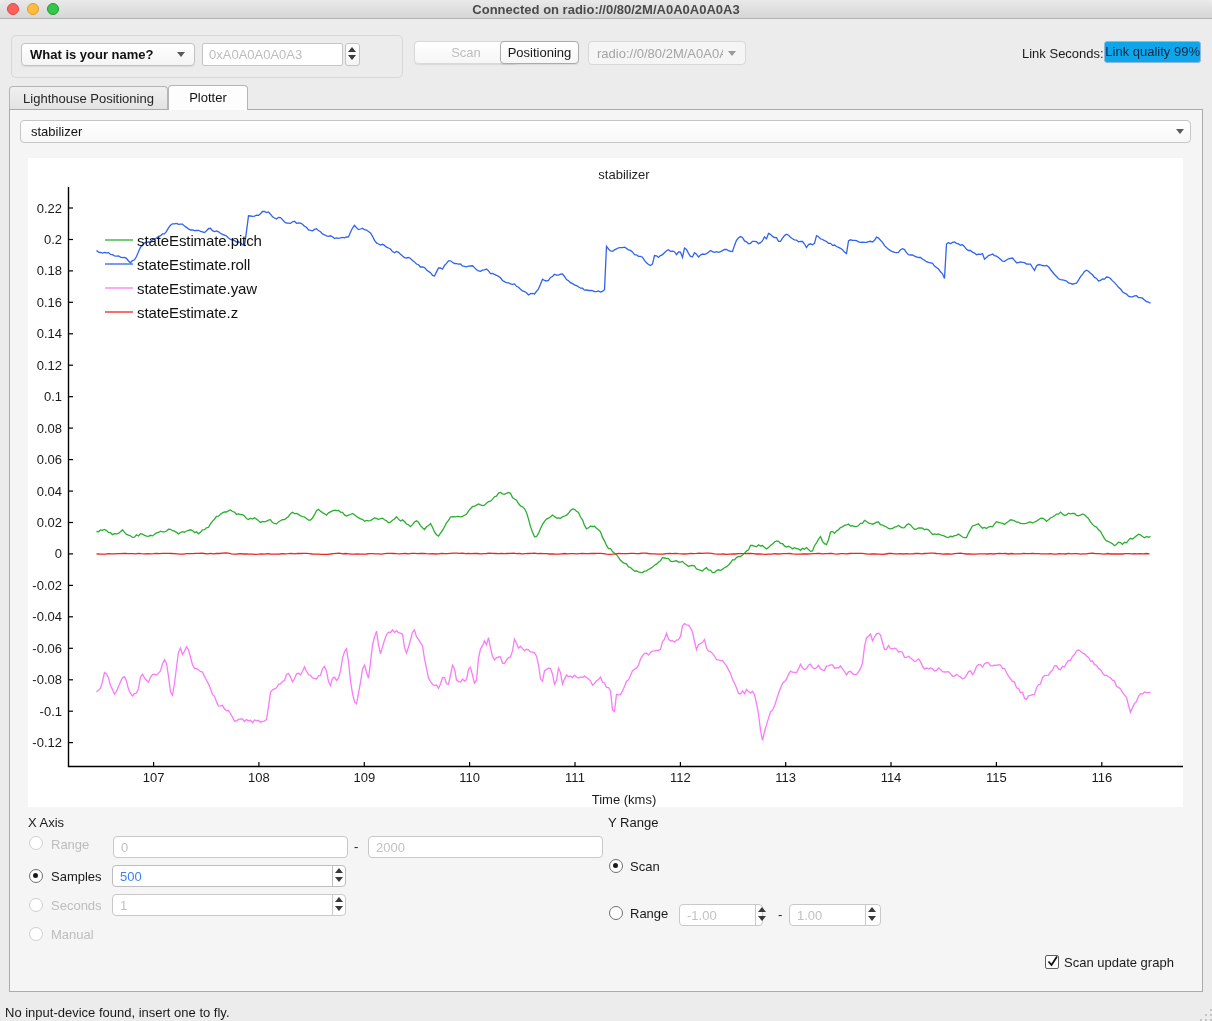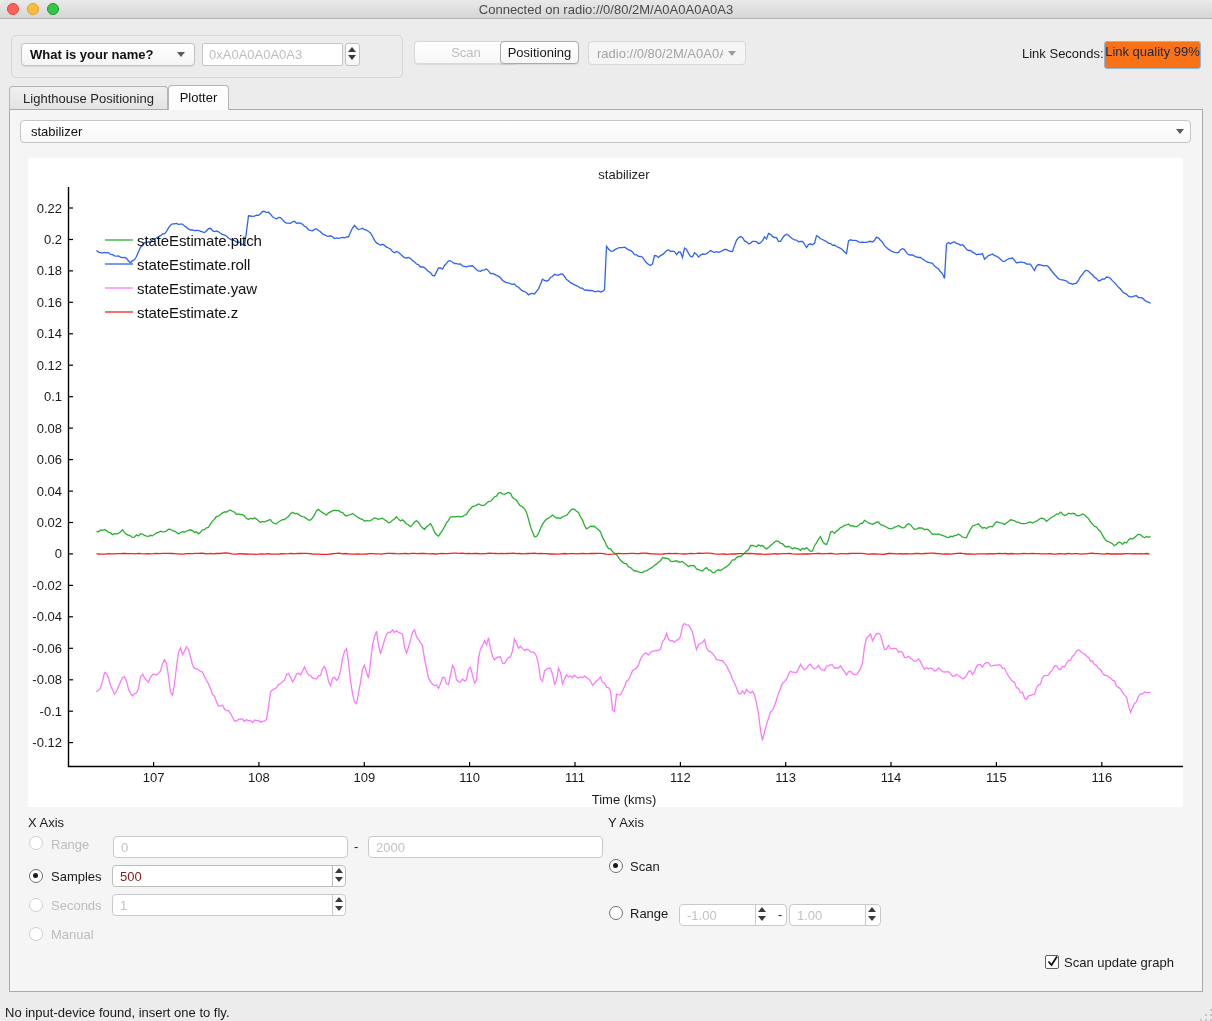--- a/index.html
+++ b/index.html
@@ -16,21 +16,21 @@
 .spintri { position:absolute; width:0; height:0; border-left:4px solid transparent; border-right:4px solid transparent; }
 .up { border-bottom:5px solid #3a3a3a; }
 .dn { border-top:5px solid #3a3a3a; }
 </style></head>
 <body>
 
 <div class="abs" style="left:0;top:0;width:1212px;height:19px;background:linear-gradient(#e9e9e9,#d6d6d6);border-bottom:1px solid #b3b3b3;border-radius:6px 6px 0 0"></div>
 <div class="abs" style="left:7px;top:3px;width:12px;height:12px;border-radius:50%;background:#fc615c;border:0.5px solid #e2463d"></div>
 <div class="abs" style="left:27px;top:3px;width:12px;height:12px;border-radius:50%;background:#fdbc40;border:0.5px solid #dfa023"></div>
 <div class="abs" style="left:47px;top:3px;width:12px;height:12px;border-radius:50%;background:#34c749;border:0.5px solid #1e9a2e"></div>
-<div class="abs" style="left:0;top:2px;width:1212px;text-align:center;font-size:13px;font-weight:normal;color:#4a4a4a">Connected on radio://0/80/2M/A0A0A0A0A3</div>
+<div class="abs" style="left:0;top:2px;width:1212px;text-align:center;font-size:13px;font-weight:bold;color:#4a4a4a">Connected on radio://0/80/2M/A0A0A0A0A3</div>
 
 <div class="abs" style="left:11px;top:35px;width:392px;height:43px;border:1px solid #d7d7d7;border-radius:5px"></div>
 
 <div class="abs" style="left:21px;top:43px;width:174px;height:23px;background:linear-gradient(#ffffff,#f4f4f4);border:1px solid #c3c3c3;border-radius:4px;box-shadow:0 0.5px 1px rgba(0,0,0,.08)"></div>
 <div class="lbl" style="left:30px;top:47px;font-weight:bold;color:#111">What is your name?</div>
 <div class="combo-arrow" style="left:177px;top:52px"></div>
 
 <div class="abs" style="left:202px;top:43px;width:141px;height:23px;background:#ffffff;border:1px solid #c6c6c6;border-radius:2px"></div>
 <div class="lbl" style="left:209px;top:47px;color:#bdbdbd">0xA0A0A0A0A3</div>
 
@@ -40,27 +40,27 @@
 
 <div class="tbtn" style="left:414px;top:41px;width:104px;color:#bdbdbd;border-color:#d9d9d9">Scan</div>
 
 <div class="tbtn" style="left:500px;top:41px;width:79px;border-color:#ababab">Positioning</div>
 
 <div class="abs" style="left:588px;top:41px;width:158px;height:24px;background:#f5f5f5;border:1px solid #d8d8d8;border-radius:4px"></div>
 <div class="lbl" style="left:597px;top:46px;color:#a4a4a4;width:126px;overflow:hidden;white-space:nowrap">radio://0/80/2M/A0A0A0A0A3</div>
 <div class="combo-arrow" style="left:728px;top:51px;border-top-color:#9a9a9a"></div>
 
 <div class="lbl" style="left:1022px;top:46px">Link Seconds:</div>
-<div class="abs" style="left:1104px;top:41px;width:97px;height:28px;background:#f97316;border:1px solid #8fb8e0;border-radius:3px;overflow:hidden;text-align:center;line-height:20px;font-size:13px;color:#10294a;white-space:nowrap">Link quality 99%</div>
+<div class="abs" style="left:1104px;top:41px;width:97px;height:22px;background:#0ea5e9;border:1px solid #8fb8e0;border-radius:3px;overflow:hidden;text-align:right;line-height:20px;font-size:13px;color:#10294a;white-space:nowrap">Link quality 99%</div>
 
 <div class="abs" style="left:9px;top:86px;width:159px;height:23px;background:linear-gradient(#f0f0f0,#e3e3e3);border:1px solid #b5b5b5;border-bottom:none;border-radius:4px 4px 0 0;text-align:center;line-height:23px;color:#262626">Lighthouse Positioning</div>
 
 <div class="abs" style="left:9px;top:109px;width:1194px;height:883px;background:#f5f5f5;border:1px solid #ababab"></div>
 
-<div class="abs" style="left:168px;top:85px;width:61px;height:25px;background:#fdfdfd;border:1px solid #b5b5b5;border-bottom:none;border-radius:4px 4px 0 0;text-align:center;line-height:24px;color:#111;z-index:5">Plotter</div>
+<div class="abs" style="left:168px;top:85px;width:80px;height:25px;background:#fdfdfd;border:1px solid #b5b5b5;border-bottom:none;border-radius:4px 4px 0 0;text-align:center;line-height:24px;color:#111;z-index:5">Plotter</div>
 
 <div class="abs" style="left:20px;top:120px;width:1171px;height:23px;background:linear-gradient(#ffffff,#f7f7f7);border:1px solid #c6c6c6;border-radius:4px"></div>
 <div class="lbl" style="left:31px;top:124px;color:#111">stabilizer</div>
 <div class="combo-arrow" style="left:1176px;top:129px"></div>
 
 <svg width="1155" height="649" viewBox="0 0 1155 649" style="position:absolute;left:28px;top:158px;background:#ffffff;font-family:'Liberation Sans',sans-serif">
 <text x="596" y="20.5" font-size="13" fill="#262626" text-anchor="middle">stabilizer</text>
 <path d="M40.5,29 L40.5,608.5 L1155,608.5" stroke="#000000" stroke-width="1.4" fill="none"></path>
 <line x1="41" y1="50.0" x2="45" y2="50.0" stroke="#000" stroke-width="1.2"></line>
 <text x="34" y="54.5" font-size="13" fill="#1a1a1a" text-anchor="end">0.22</text>
@@ -137,44 +137,44 @@
 <div class="radio dis" style="left:29px;top:836px"></div>
 <div class="lbl dlbl" style="left:51px;top:837px">Range</div>
 <div class="inp" style="left:113px;top:836px;width:235px;height:22px;color:#c2c2c2">0</div>
 <div class="lbl" style="left:354px;top:839px">-</div>
 <div class="inp" style="left:368px;top:836px;width:235px;height:22px;color:#c2c2c2">2000</div>
 
 <div class="radio en" style="left:29px;top:869px">
     <div class="dot"></div>
   </div>
 <div class="lbl" style="left:51px;top:869px">Samples</div>
-<div class="inp" style="left:112px;top:865px;width:234px;height:22px;color:#7f1d1d;border-color:#bdbdbd">500</div>
+<div class="inp" style="left:112px;top:865px;width:234px;height:22px;color:#3b82f6;border-color:#bdbdbd">500</div>
 <div class="abs" style="left:332px;top:865px;width:14px;height:22px;border-left:1px solid #bdbdbd"></div>
 <div class="spintri up" style="left:335px;top:868px"></div>
 <div class="spintri dn" style="left:335px;top:877px"></div>
 
 <div class="radio dis" style="left:29px;top:898px"></div>
 <div class="lbl dlbl" style="left:51px;top:898px">Seconds</div>
 <div class="inp" style="left:112px;top:894px;width:234px;height:22px;color:#c2c2c2">1</div>
 <div class="abs" style="left:332px;top:894px;width:14px;height:22px;border-left:1px solid #c9c9c9"></div>
 <div class="spintri up" style="left:335px;top:897px"></div>
 <div class="spintri dn" style="left:335px;top:906px"></div>
 
 <div class="radio dis" style="left:29px;top:927px"></div>
 <div class="lbl dlbl" style="left:51px;top:927px">Manual</div>
 
-<div class="lbl" style="left:608px;top:815px">Y Axis</div>
+<div class="lbl" style="left:608px;top:815px">Y Range</div>
 <div class="radio en" style="left:609px;top:859px">
     <div class="dot"></div>
   </div>
 <div class="lbl" style="left:630px;top:859px">Scan</div>
 
 <div class="radio en" style="left:609px;top:906px"></div>
 <div class="lbl" style="left:630px;top:906px">Range</div>
-<div class="inp" style="left:679px;top:904px;width:108px;height:22px;color:#c2c2c2">-1.00</div>
+<div class="inp" style="left:679px;top:904px;width:84px;height:22px;color:#c2c2c2">-1.00</div>
 <div class="abs" style="left:755px;top:904px;width:16px;height:22px;border-left:1px solid #c9c9c9"></div>
 <div class="spintri up" style="left:758px;top:907px"></div>
 <div class="spintri dn" style="left:758px;top:916px"></div>
 <div class="lbl" style="left:778px;top:907px">-</div>
 <div class="inp" style="left:789px;top:904px;width:92px;height:22px;color:#c2c2c2">1.00</div>
 <div class="abs" style="left:865px;top:904px;width:16px;height:22px;border-left:1px solid #c9c9c9"></div>
 <div class="spintri up" style="left:868px;top:907px"></div>
 <div class="spintri dn" style="left:868px;top:916px"></div>
 
 <div class="abs" style="left:1045px;top:955px;width:14px;height:14px;background:#fff;border:1.5px solid #5f5f5f;border-radius:2px"></div>

